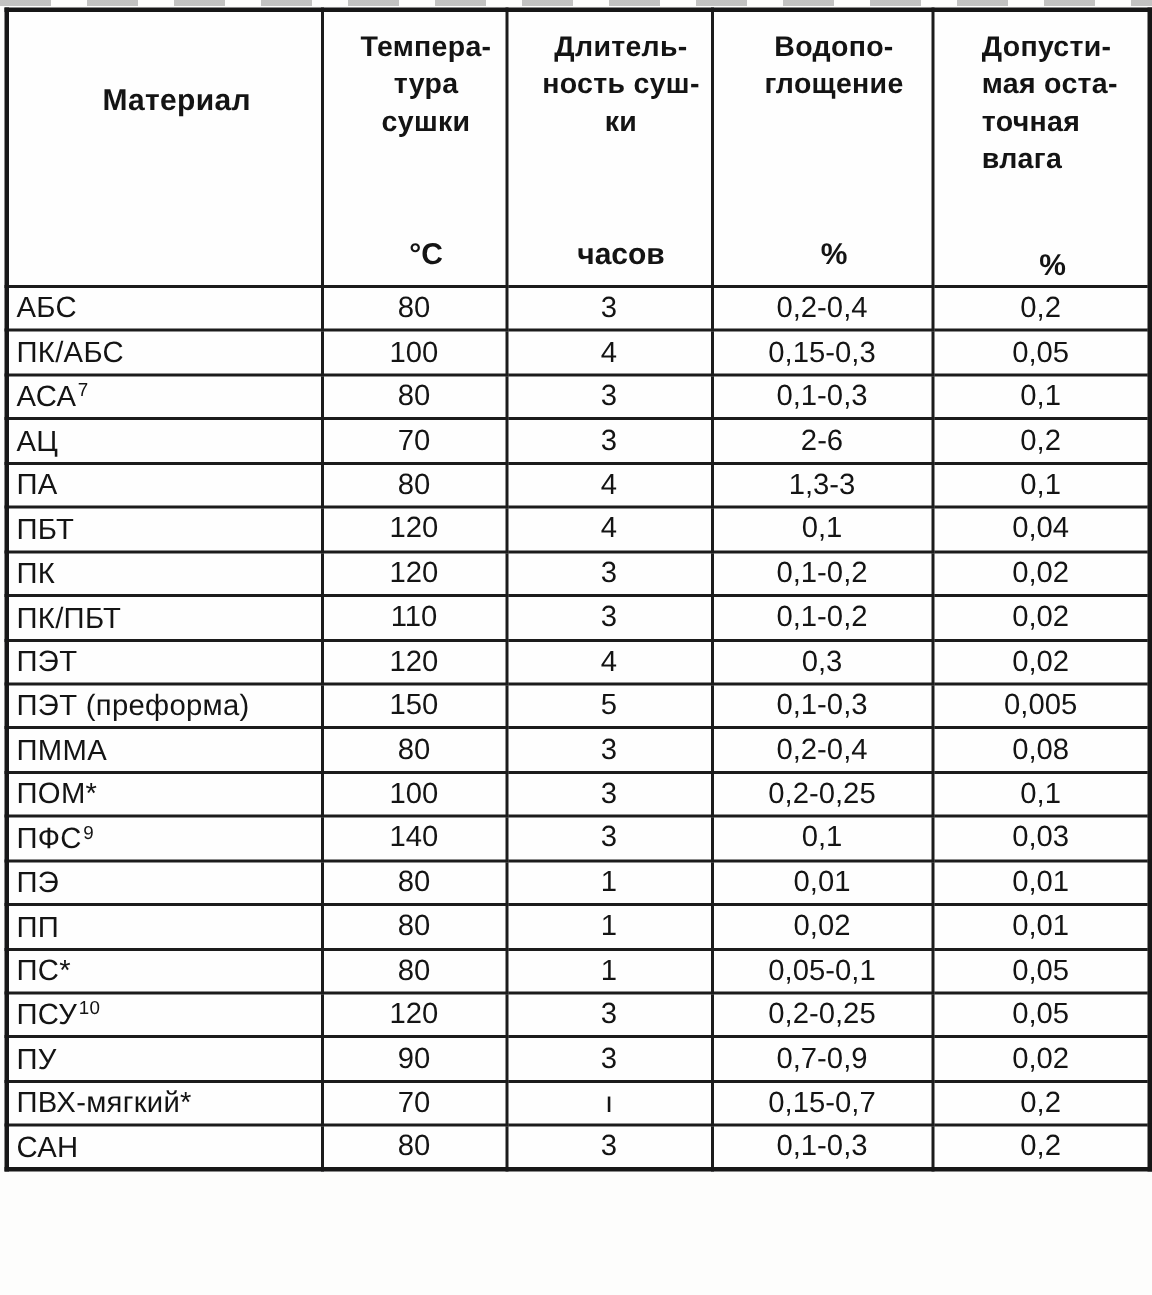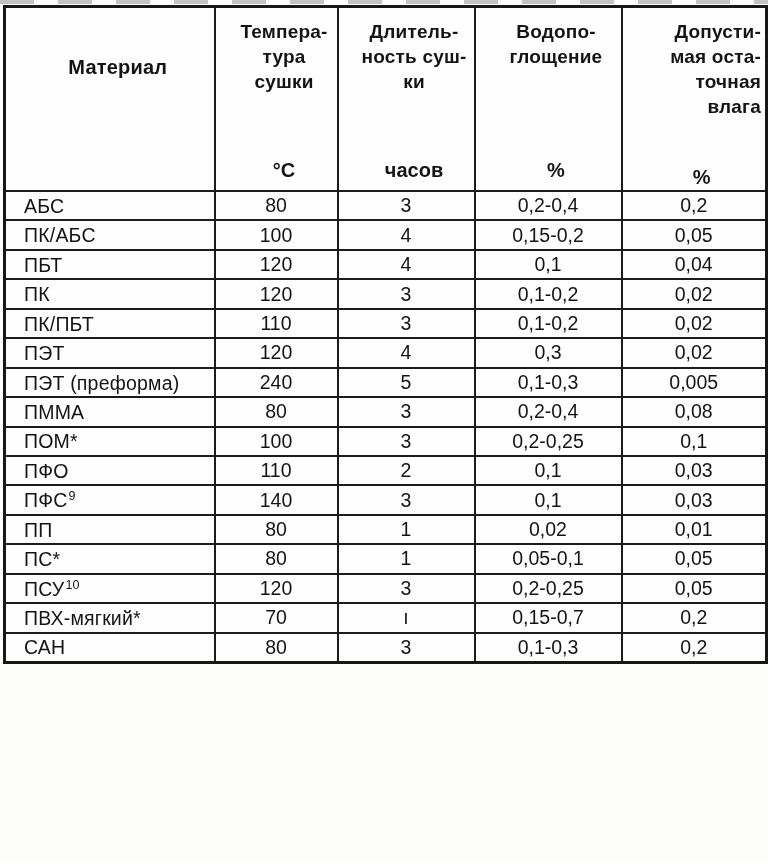--- a/index.html
+++ b/index.html
@@ -35,27 +35,27 @@
   
   thead th { height: 147px; vertical-align: top; font-weight: bold; padding: 0; }
   .hwrap {
     display: flex; flex-direction: column; justify-content: space-between;
     height: 100%; padding: 11px 4px 9px 20px; gap: 40px;
   }
   .htitle { font-size: 19px; line-height: 25px; text-align: center; letter-spacing: .2px; }
   .hunit  { font-size: 20px; line-height: 22px; text-align: center; }
   th.h-material .hwrap { justify-content: center; padding-bottom: 46px; }
   th.h-material .htitle { font-size: 20px; margin-top: 12px; }
-  th.h-moisture .htitle { text-align: right; padding-left: 12px; }
+  th.h-moisture .htitle { text-align: left; padding-left: 12px; }
   th.h-moisture .hunit  { position: relative; top: 7px; }
 
   
   tbody tr { height: 29.45px; }
   tbody td { font-size: 19.5px; padding: 0; }
-  td.c-mat { text-align: left; padding-left: 18px; letter-spacing: .2px; }
+  td.c-mat { text-align: left; padding-left: 5px; letter-spacing: .2px; }
   td.c-num { text-align: center; }
   sup.fnote { font-size: 12.5px; position: relative; top: 1px; left: 1px; }
 </style>
 </head>
 <body>
 
 <div class="page">
   <table class="drying-table">
     <colgroup>
       <col style="width:210px">
@@ -104,27 +104,48 @@
     <td class="c-num">80</td>
     <td class="c-num">3</td>
     <td class="c-num">0,2-0,4</td>
     <td class="c-num">0,2</td>
   </tr>
 
   <tr class="data-row">
     <td class="c-mat"><span>ПК/АБС</span><sup class="fnote"></sup></td>
     <td class="c-num">100</td>
     <td class="c-num">4</td>
-    <td class="c-num">0,15-0,2</td>
+    <td class="c-num">0,15-0,3</td>
     <td class="c-num">0,05</td>
   </tr>
 
-
-
-
+  <tr class="data-row">
+    <td class="c-mat"><span>АСА</span><sup class="fnote">7</sup></td>
+    <td class="c-num">80</td>
+    <td class="c-num">3</td>
+    <td class="c-num">0,1-0,3</td>
+    <td class="c-num">0,1</td>
+  </tr>
+
+  <tr class="data-row">
+    <td class="c-mat"><span>АЦ</span><sup class="fnote"></sup></td>
+    <td class="c-num">70</td>
+    <td class="c-num">3</td>
+    <td class="c-num">2-6</td>
+    <td class="c-num">0,2</td>
+  </tr>
+
+
+  <tr class="data-row">
+    <td class="c-mat"><span>ПА</span><sup class="fnote"></sup></td>
+    <td class="c-num">80</td>
+    <td class="c-num">4</td>
+    <td class="c-num">1,3-3</td>
+    <td class="c-num">0,1</td>
+  </tr>
 
   <tr class="data-row">
     <td class="c-mat"><span>ПБТ</span><sup class="fnote"></sup></td>
     <td class="c-num">120</td>
     <td class="c-num">4</td>
     <td class="c-num">0,1</td>
     <td class="c-num">0,04</td>
   </tr>
 
   <tr class="data-row">
@@ -146,21 +167,21 @@
   <tr class="data-row">
     <td class="c-mat"><span>ПЭТ</span><sup class="fnote"></sup></td>
     <td class="c-num">120</td>
     <td class="c-num">4</td>
     <td class="c-num">0,3</td>
     <td class="c-num">0,02</td>
   </tr>
 
   <tr class="data-row">
     <td class="c-mat"><span>ПЭТ (преформа)</span><sup class="fnote"></sup></td>
-    <td class="c-num">240</td>
+    <td class="c-num">150</td>
     <td class="c-num">5</td>
     <td class="c-num">0,1-0,3</td>
     <td class="c-num">0,005</td>
   </tr>
 
   <tr class="data-row">
     <td class="c-mat"><span>ПММА</span><sup class="fnote"></sup></td>
     <td class="c-num">80</td>
     <td class="c-num">3</td>
     <td class="c-num">0,2-0,4</td>
@@ -168,36 +189,36 @@
   </tr>
 
   <tr class="data-row">
     <td class="c-mat"><span>ПОМ*</span><sup class="fnote"></sup></td>
     <td class="c-num">100</td>
     <td class="c-num">3</td>
     <td class="c-num">0,2-0,25</td>
     <td class="c-num">0,1</td>
   </tr>
 
-  <tr class="data-row">
-    <td class="c-mat"><span>ПФО</span><sup class="fnote"></sup></td>
-    <td class="c-num">110</td>
-    <td class="c-num">2</td>
-    <td class="c-num">0,1</td>
-    <td class="c-num">0,03</td>
-  </tr>
 
   <tr class="data-row">
     <td class="c-mat"><span>ПФС</span><sup class="fnote">9</sup></td>
     <td class="c-num">140</td>
     <td class="c-num">3</td>
     <td class="c-num">0,1</td>
     <td class="c-num">0,03</td>
   </tr>
 
+  <tr class="data-row">
+    <td class="c-mat"><span>ПЭ</span><sup class="fnote"></sup></td>
+    <td class="c-num">80</td>
+    <td class="c-num">1</td>
+    <td class="c-num">0,01</td>
+    <td class="c-num">0,01</td>
+  </tr>
 
   <tr class="data-row">
     <td class="c-mat"><span>ПП</span><sup class="fnote"></sup></td>
     <td class="c-num">80</td>
     <td class="c-num">1</td>
     <td class="c-num">0,02</td>
     <td class="c-num">0,01</td>
   </tr>
 
   <tr class="data-row">
@@ -209,20 +230,27 @@
   </tr>
 
   <tr class="data-row">
     <td class="c-mat"><span>ПСУ</span><sup class="fnote">10</sup></td>
     <td class="c-num">120</td>
     <td class="c-num">3</td>
     <td class="c-num">0,2-0,25</td>
     <td class="c-num">0,05</td>
   </tr>
 
+  <tr class="data-row">
+    <td class="c-mat"><span>ПУ</span><sup class="fnote"></sup></td>
+    <td class="c-num">90</td>
+    <td class="c-num">3</td>
+    <td class="c-num">0,7-0,9</td>
+    <td class="c-num">0,02</td>
+  </tr>
 
 
   <tr class="data-row">
     <td class="c-mat"><span>ПВХ-мягкий*</span><sup class="fnote"></sup></td>
     <td class="c-num">70</td>
     <td class="c-num">ı</td>
     <td class="c-num">0,15-0,7</td>
     <td class="c-num">0,2</td>
   </tr>
 

